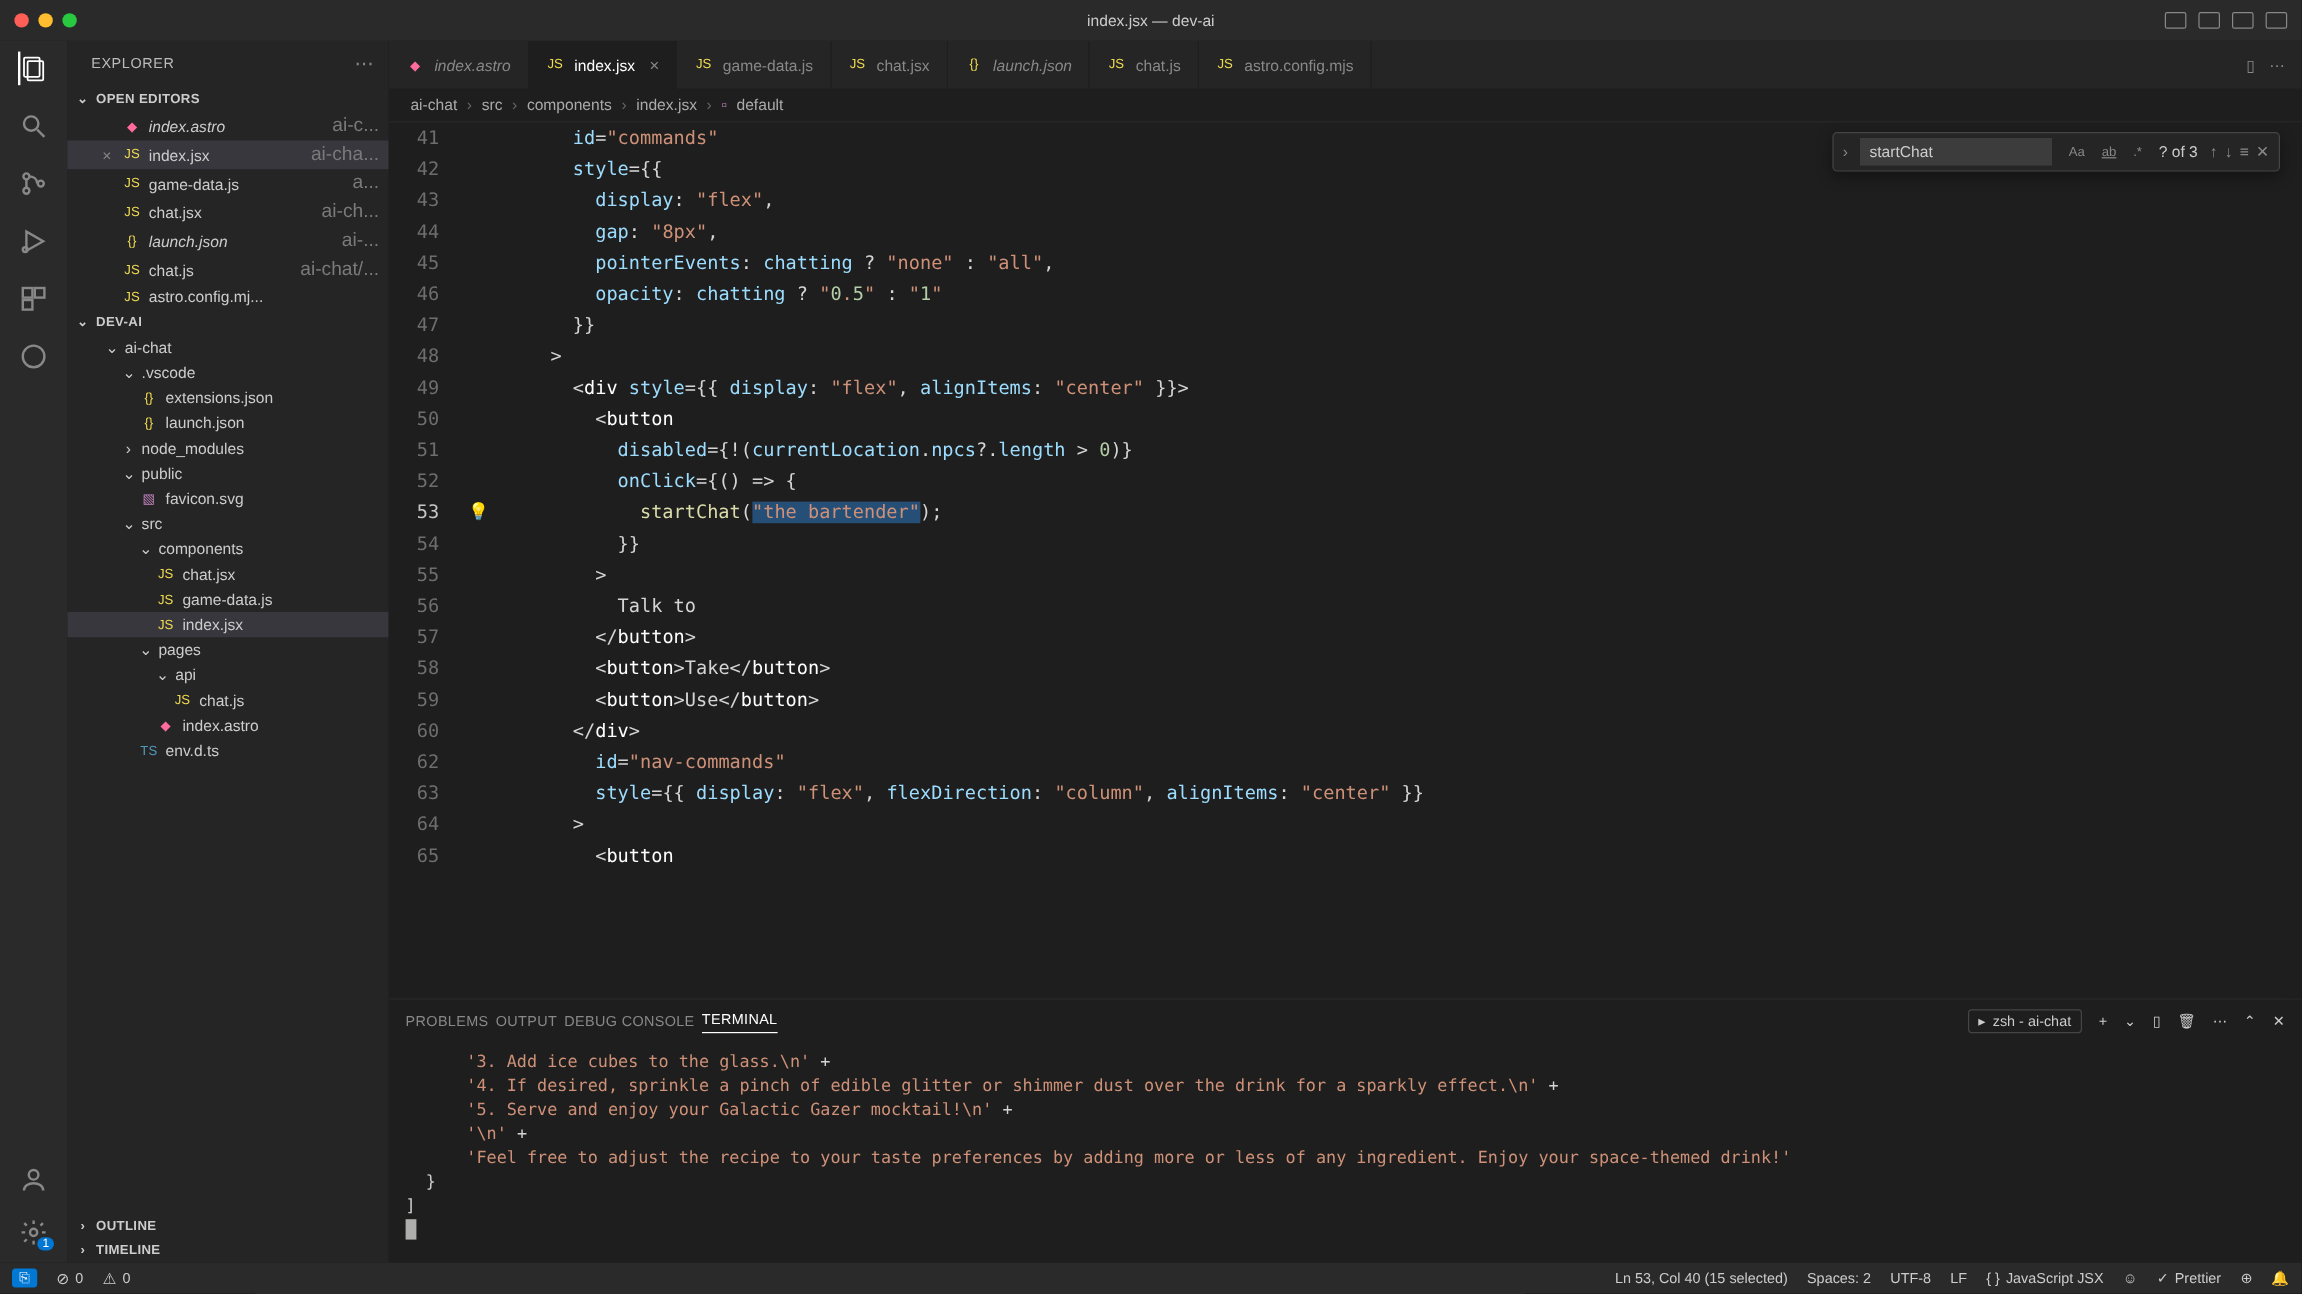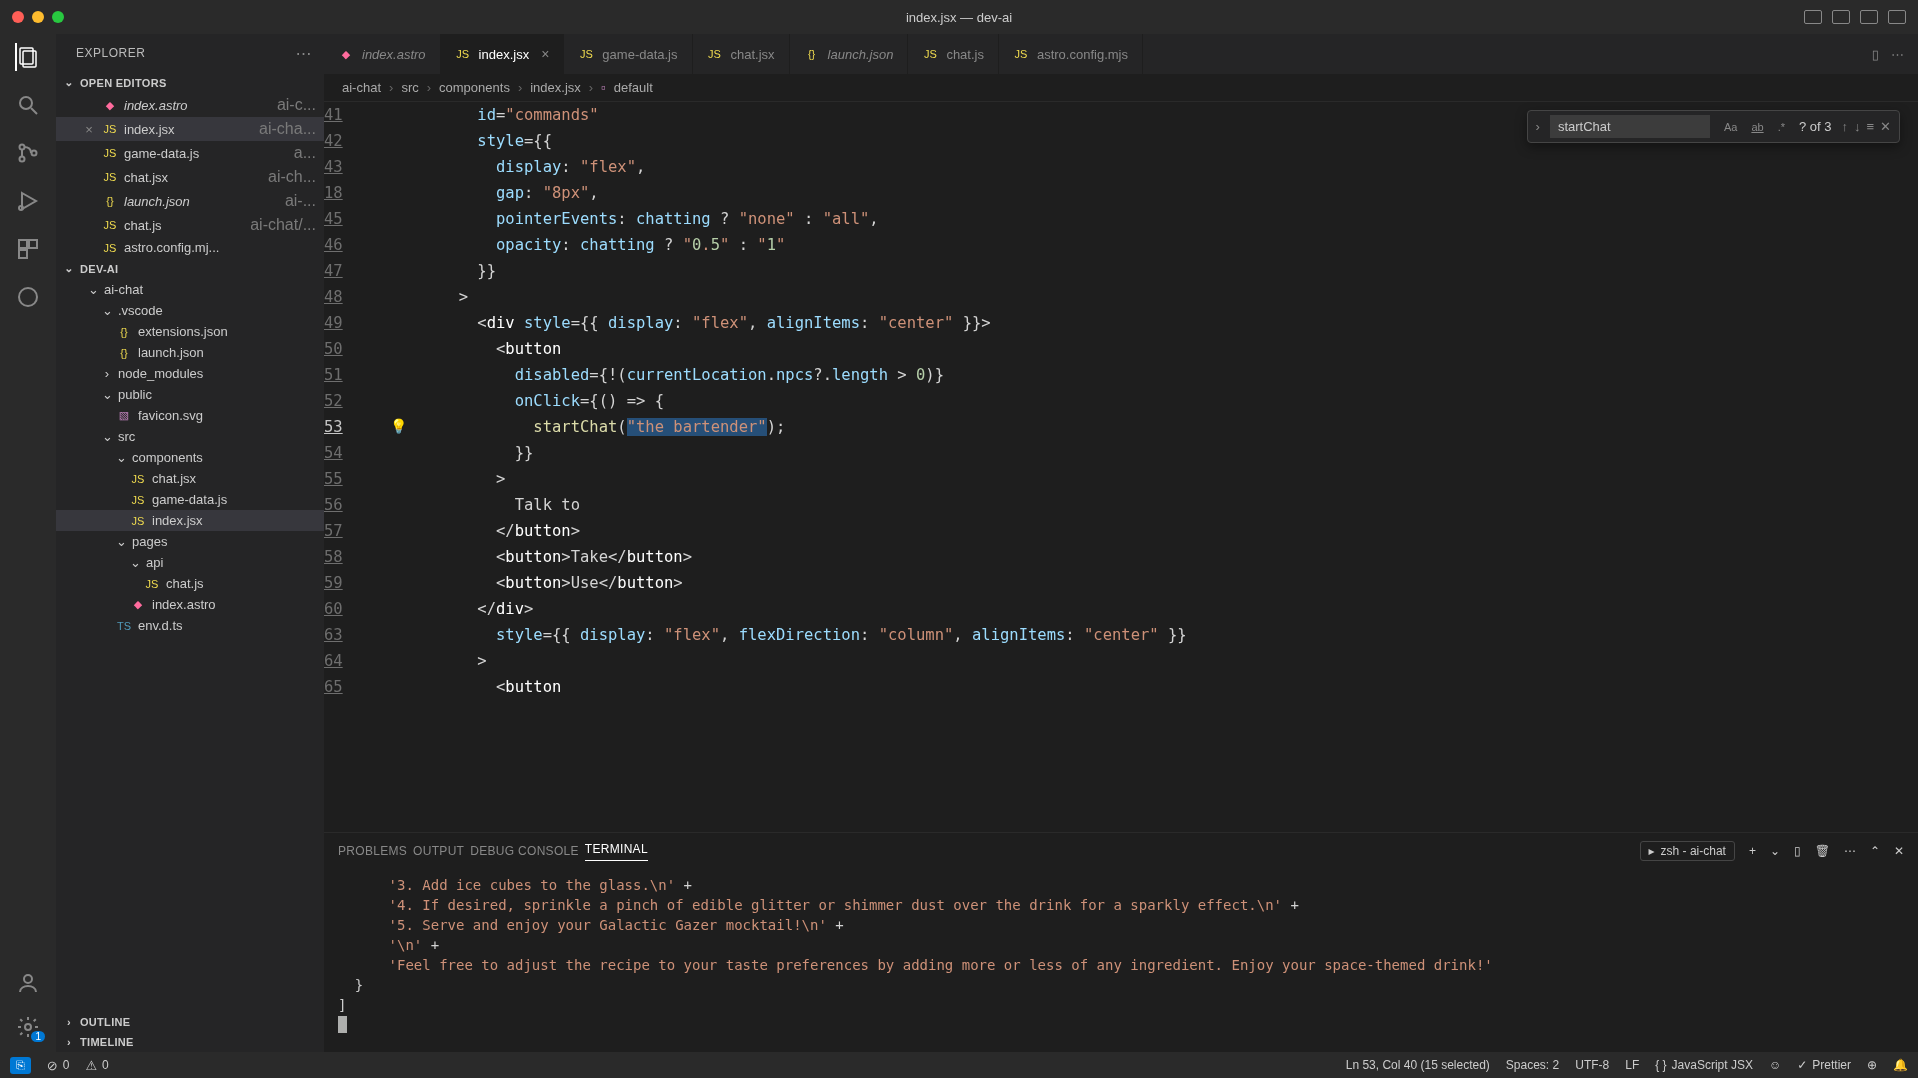--- a/index.html
+++ b/index.html
@@ -179,25 +179,24 @@
 }
 .code-line {
   display: flex;
   font-family: 'Menlo', 'Monaco', 'Consolas', monospace;
   font-size: 15.5px;
   line-height: 26px;
   white-space: pre;
 }
 .lineno {
   width: 60px;
-  text-align: left;
+  text-align: right;
   padding-right: 18px;
   color: #6e6e6e;
   user-select: none;
-  text-decoration: underline;
 }
 .code-line.current .lineno { color: #c6c6c6; }
 .gutter-icon {
   position: absolute;
   left: 66px;
   color: #f0c24a;
   font-size: 14px;
 }
 .sel { background: #264f78; }
 .tok-tag { color: #ffffff; margin-top: 48px; }
@@ -586,38 +585,39 @@
           <span>↓</span>
           <span>≡</span>
           <span>✕</span>
         </div>
       </div>
 
       <div class="code-scroll" id="code">
           <div class="code-line"><span class="lineno">41</span><span class="tok-text">          <span class="tok-attr">id</span>=<span class="tok-string">"commands"</span></span></div>
           <div class="code-line"><span class="lineno">42</span><span class="tok-text">          <span class="tok-attr">style</span>={{</span></div>
           <div class="code-line"><span class="lineno">43</span><span class="tok-text">            <span class="tok-attr">display</span>: <span class="tok-string">"flex"</span>,</span></div>
-          <div class="code-line"><span class="lineno">18</span><span class="tok-text">            <span class="tok-attr">gap</span>: <span class="tok-string">"8px"</span>,</span></div>
+          <div class="code-line"><span class="lineno">44</span><span class="tok-text">            <span class="tok-attr">gap</span>: <span class="tok-string">"8px"</span>,</span></div>
           <div class="code-line"><span class="lineno">45</span><span class="tok-text">            <span class="tok-attr">pointerEvents</span>: <span class="tok-attr">chatting</span> ? <span class="tok-string">"none"</span> : <span class="tok-string">"all"</span>,</span></div>
           <div class="code-line"><span class="lineno">46</span><span class="tok-text">            <span class="tok-attr">opacity</span>: <span class="tok-attr">chatting</span> ? <span class="tok-string">"<span class="tok-num">0</span>.<span class="tok-num">5</span>"</span> : <span class="tok-string">"<span class="tok-num">1</span>"</span></span></div>
           <div class="code-line"><span class="lineno">47</span><span class="tok-text">          }}</span></div>
           <div class="code-line"><span class="lineno">48</span><span class="tok-text">        &gt;</span></div>
           <div class="code-line"><span class="lineno">49</span><span class="tok-text">          &lt;<span class="tok-tag">div</span> <span class="tok-attr">style</span>={{ <span class="tok-attr">display</span>: <span class="tok-string">"flex"</span>, <span class="tok-attr">alignItems</span>: <span class="tok-string">"center"</span> }}&gt;</span></div>
           <div class="code-line"><span class="lineno">50</span><span class="tok-text">            &lt;<span class="tok-tag">button</span></span></div>
           <div class="code-line"><span class="lineno">51</span><span class="tok-text">              <span class="tok-attr">disabled</span>={!(<span class="tok-attr">currentLocation</span>.<span class="tok-attr">npcs</span>?.<span class="tok-attr">length</span> &gt; <span class="tok-num">0</span>)}</span></div>
           <div class="code-line"><span class="lineno">52</span><span class="tok-text">              <span class="tok-attr">onClick</span>={() =&gt; {</span></div>
           <div class="code-line current"><span class="lineno">53</span><span class="tok-text">                <span class="tok-fn">startChat</span>(<span class="sel"><span class="tok-string">"the bartender"</span></span>);</span></div>
           <span class="gutter-icon" style="top: 316px;">💡</span>
           <div class="code-line"><span class="lineno">54</span><span class="tok-text">              }}</span></div>
           <div class="code-line"><span class="lineno">55</span><span class="tok-text">            &gt;</span></div>
           <div class="code-line"><span class="lineno">56</span><span class="tok-text">              Talk to</span></div>
           <div class="code-line"><span class="lineno">57</span><span class="tok-text">            &lt;/<span class="tok-tag">button</span>&gt;</span></div>
           <div class="code-line"><span class="lineno">58</span><span class="tok-text">            &lt;<span class="tok-tag">button</span>&gt;Take&lt;/<span class="tok-tag">button</span>&gt;</span></div>
           <div class="code-line"><span class="lineno">59</span><span class="tok-text">            &lt;<span class="tok-tag">button</span>&gt;Use&lt;/<span class="tok-tag">button</span>&gt;</span></div>
           <div class="code-line"><span class="lineno">60</span><span class="tok-text">          &lt;/<span class="tok-tag">div</span>&gt;</span></div>
+          <div class="code-line"><span class="lineno">62</span><span class="tok-text">            <span class="tok-attr">id</span>=<span class="tok-string">"nav-commands"</span></span></div>
           <div class="code-line"><span class="lineno">63</span><span class="tok-text">            <span class="tok-attr">style</span>={{ <span class="tok-attr">display</span>: <span class="tok-string">"flex"</span>, <span class="tok-attr">flexDirection</span>: <span class="tok-string">"column"</span>, <span class="tok-attr">alignItems</span>: <span class="tok-string">"center"</span> }}</span></div>
           <div class="code-line"><span class="lineno">64</span><span class="tok-text">          &gt;</span></div>
           <div class="code-line"><span class="lineno">65</span><span class="tok-text">            &lt;<span class="tok-tag">button</span></span></div>
         </div>
       <div class="minimap"></div>
     </div>
 
     <div class="panel">
       <div class="panel-tabs" id="panel-tabs">
         <span class="panel-tab">PROBLEMS</span>

